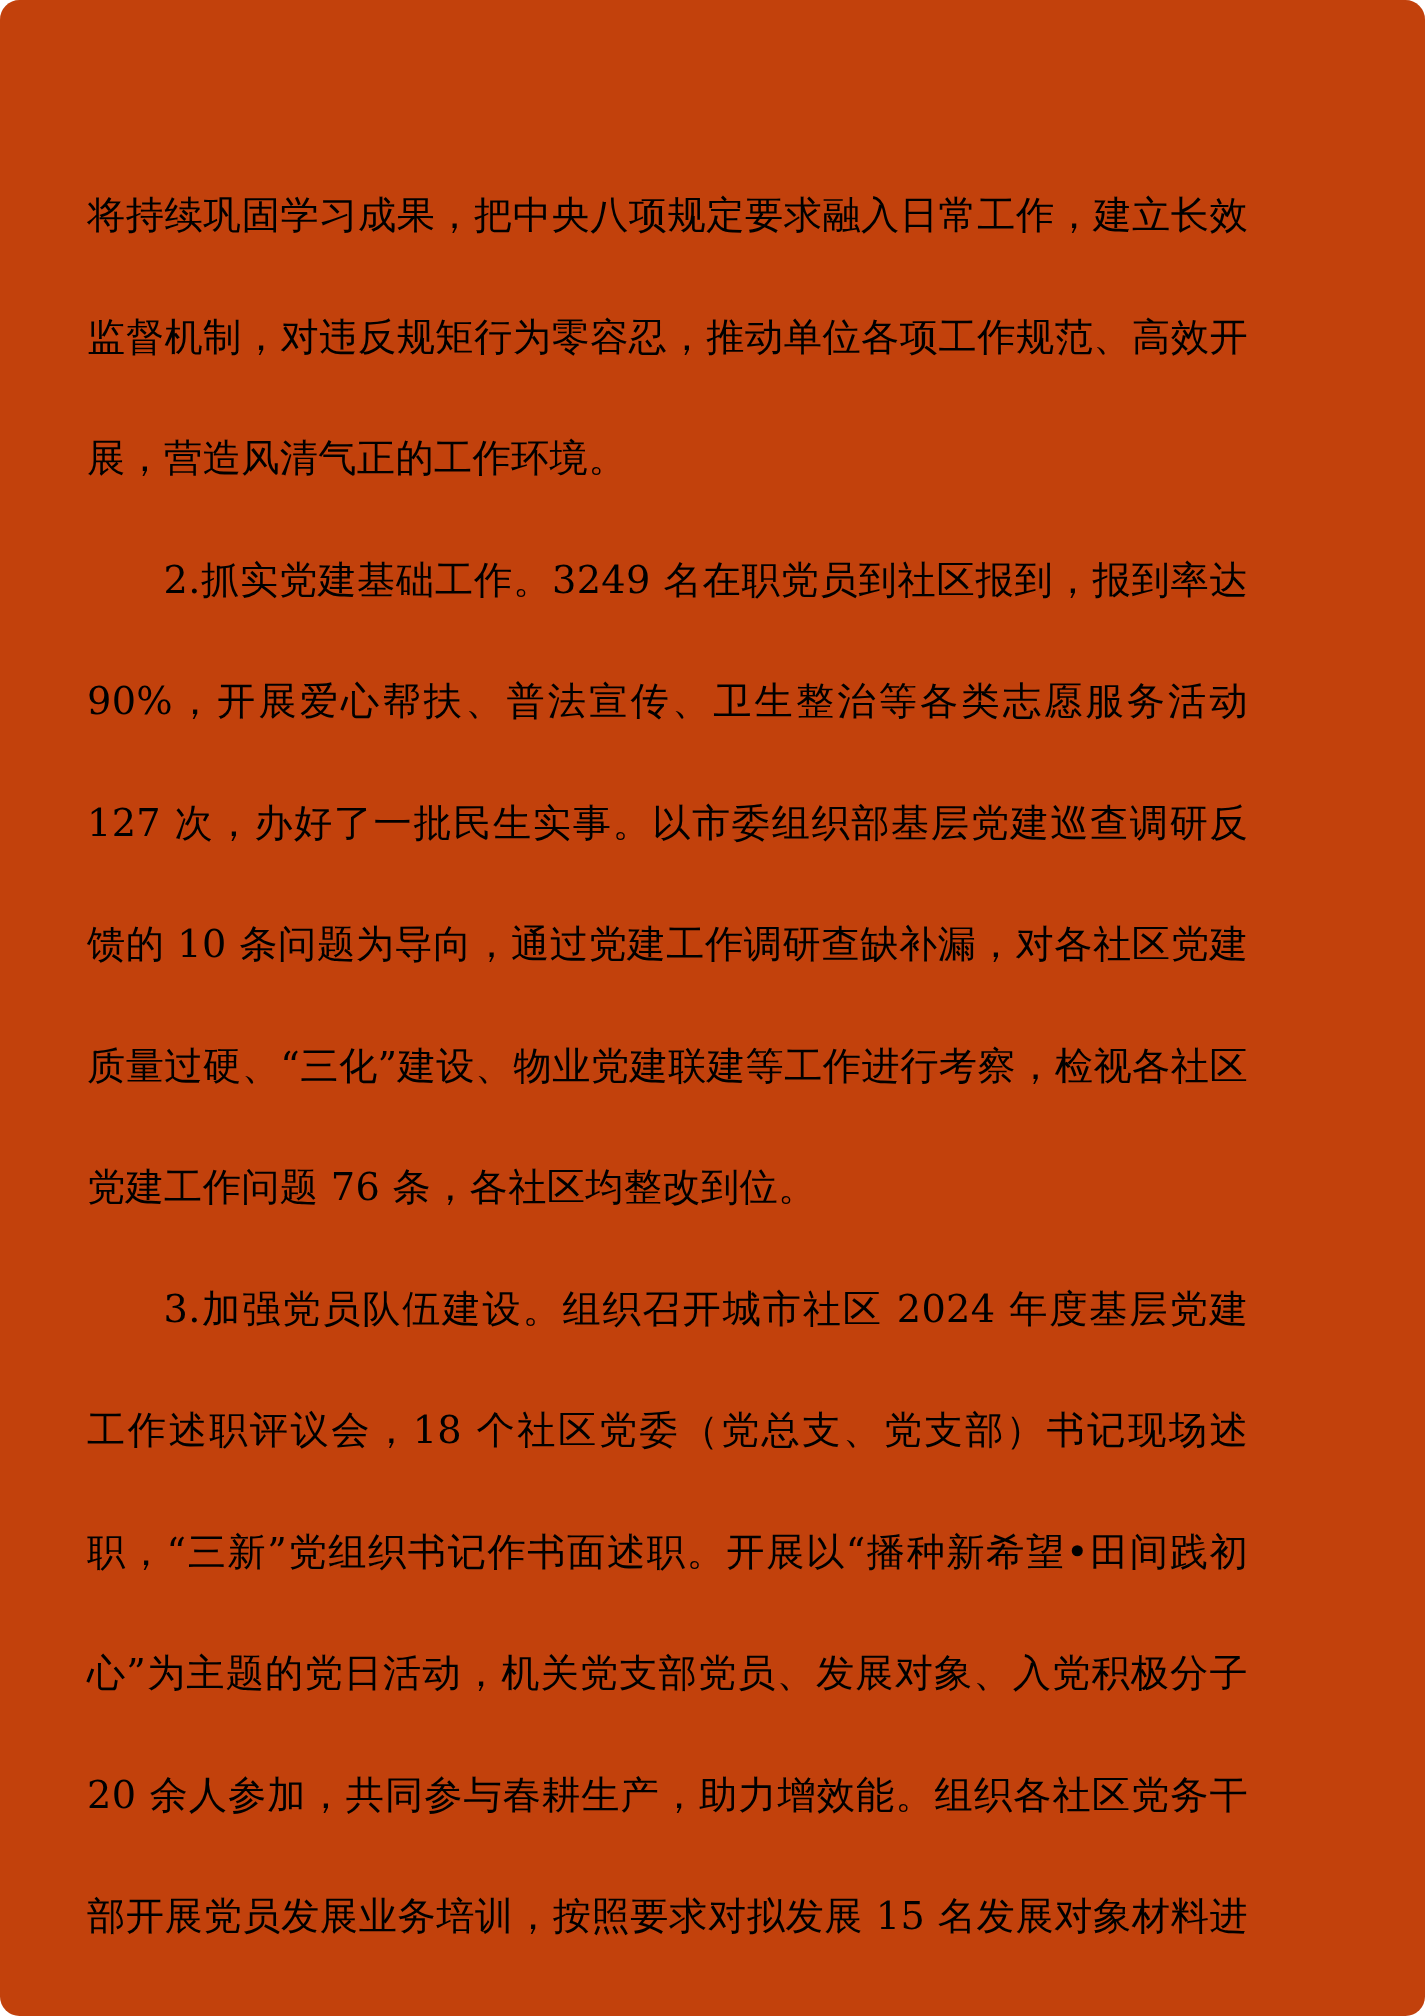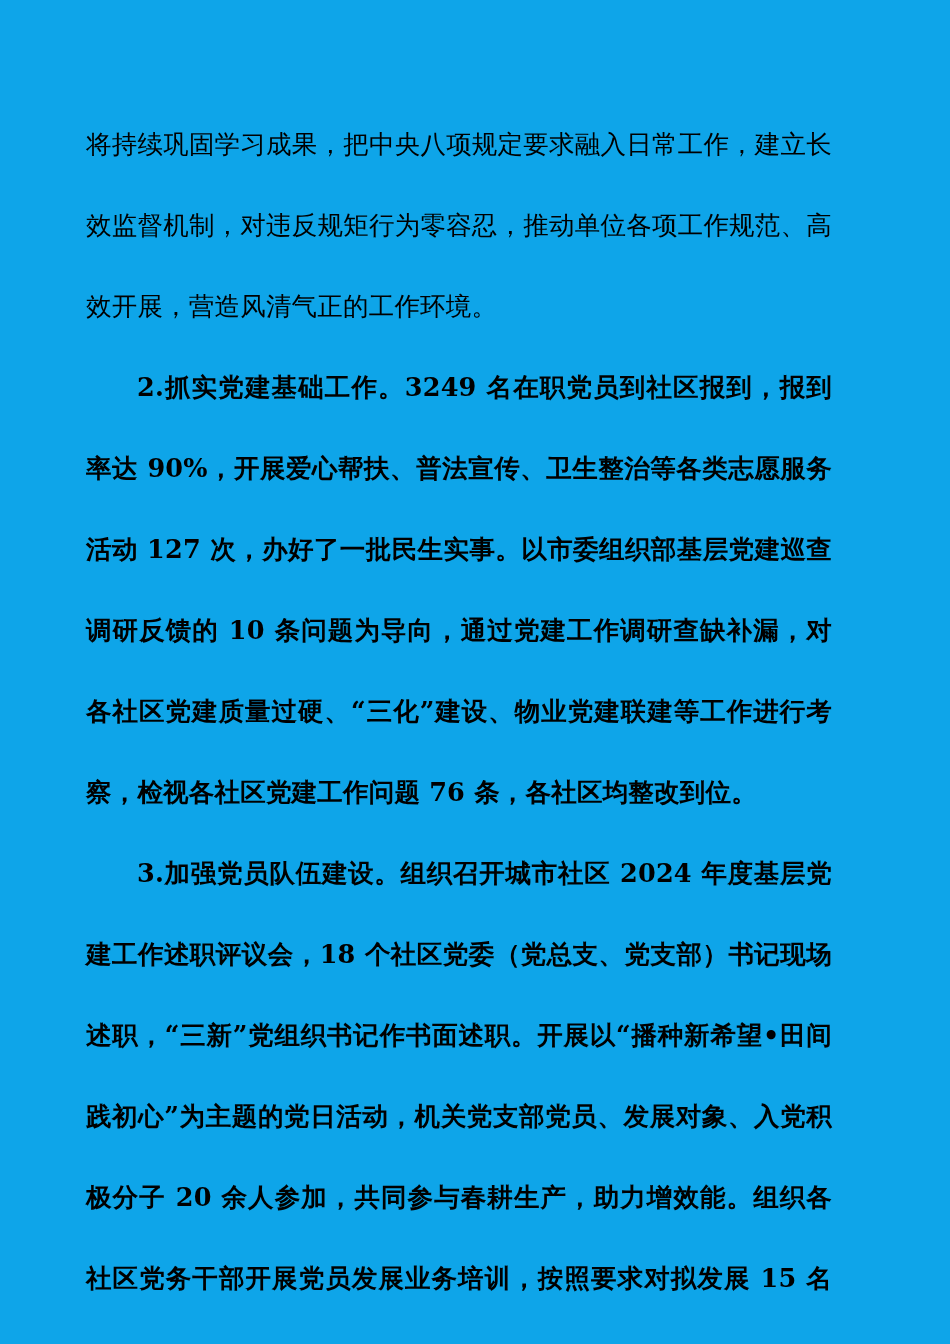--- a/index.html
+++ b/index.html
@@ -9,40 +9,40 @@
   }
   body {
     width: 950px;
     height: 1344px;
     font-family: "DejaVu Serif", "Liberation Serif", serif;
   }
   .page {
     position: relative;
     width: 950px;
     height: 1344px;
-    background: #0ea5e9;
+    background: #c2410c;
     box-sizing: border-box;
-    padding: 104px 118px 60px 86px;
+    padding: 104px 118px 60px 58px;
+    border-radius: 13px;
   }
   .doc-body {
     font-size: 25.5px;
     line-height: 81px;
     color: #000000;
     text-align: justify;
     text-justify: inter-ideograph;
     letter-spacing: 0.2px;
   }
   .para {
     margin: 0;
     text-indent: 0;
     white-space: normal;
   }
   .para.indent {
     text-indent: 51px;
-    font-weight: bold;
   }
 </style>
 </head>
 <body>
 
 <div class="page">
   <div class="doc-body">
     <p class="para">将持续巩固学习成果，把中央八项规定要求融入日常工作，建立长效监督机制，对违反规矩行为零容忍，推动单位各项工作规范、高效开展，营造风清气正的工作环境。</p>
     <p class="para indent">2.抓实党建基础工作。3249 名在职党员到社区报到，报到率达 90%，开展爱心帮扶、普法宣传、卫生整治等各类志愿服务活动 127 次，办好了一批民生实事。以市委组织部基层党建巡查调研反馈的 10 条问题为导向，通过党建工作调研查缺补漏，对各社区党建质量过硬、“三化”建设、物业党建联建等工作进行考察，检视各社区党建工作问题 76 条，各社区均整改到位。</p>
     <p class="para indent">3.加强党员队伍建设。组织召开城市社区 2024 年度基层党建工作述职评议会，18 个社区党委（党总支、党支部）书记现场述职，“三新”党组织书记作书面述职。开展以“播种新希望•田间践初心”为主题的党日活动，机关党支部党员、发展对象、入党积极分子 20 余人参加，共同参与春耕生产，助力增效能。组织各社区党务干部开展党员发展业务培训，按照要求对拟发展 15 名发展对象材料进行严格审</p>

